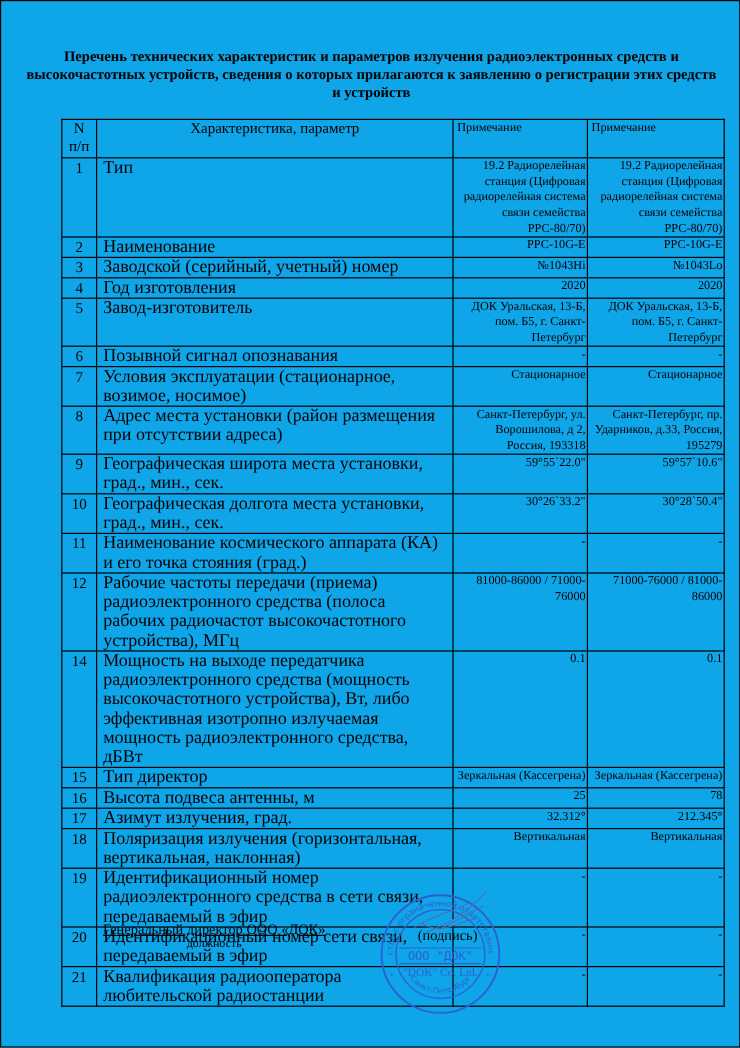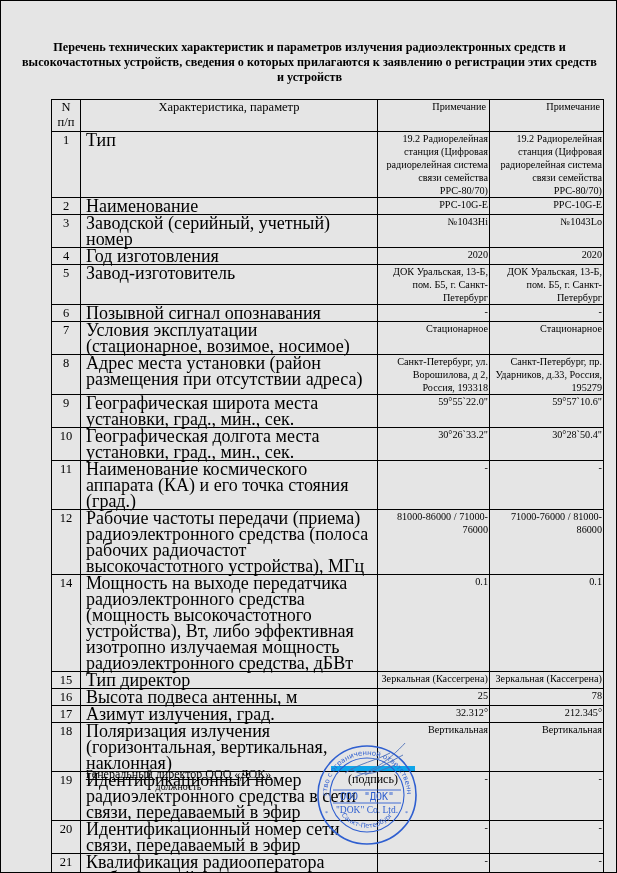--- a/index.html
+++ b/index.html
@@ -1,35 +1,35 @@
 <!DOCTYPE html>
 <html><head>
 <meta charset="utf-8">
 <style>
   html, body { margin: 0; padding: 0; background: #ffffff; }
   body { width: 617px; height: 873px; position: relative; overflow: hidden;
          font-family: "Liberation Serif", "DejaVu Serif", serif; color: #000; }
   .page { position: absolute; left: 0; top: 0; width: 615px; height: 871px;
-          border: 1px solid #000; background: #e5e5e5; }
+          border: 1px solid #000; background: #0ea5e9; }
   .title { position: absolute; left: 20px; top: 39px; width: 577px; text-align: center;
            font-weight: bold; font-size: 12.2px; line-height: 15px; }
   table.spec { position: absolute; left: 50px; top: 98px; width: 552px;
                border-collapse: collapse; table-layout: fixed; }
   table.spec td, table.spec th { border: 1px solid #000; vertical-align: top;
                padding: 0 3px; font-weight: normal; }
   table.spec col.c0 { width: 29px; }
   table.spec col.c1 { width: 297px; }
   table.spec col.c2 { width: 112px; }
   table.spec col.c3 { width: 114px; }
   .num { text-align: center; font-size: 12.5px; line-height: 15px; padding-top: 1px !important; }
-  .param { font-size: 18px; line-height: 16px; padding-left: 5px !important; }
+  .param { font-size: 15px; line-height: 16px; padding-left: 5px !important; }
   .val { text-align: right; font-size: 10.2px; line-height: 13px; padding: 0 1px !important; }
   th.hnum { text-align: center; font-size: 12.5px; line-height: 15px; height: 31px; }
   th.hparam { text-align: center; font-size: 12.5px; line-height: 15px; }
-  th.hval { text-align: right; font-size: 10.2px; line-height: 14px; }
+  th.hval { text-align: left; font-size: 10.2px; line-height: 14px; }
   .sig { position: absolute; font-size: 12px; line-height: 14px; text-align: center; }
   .sig .u { text-decoration: underline; }
   .sig .small { font-size: 10px; line-height: 12px; }
   .stamp { position: absolute; left: 314px; top: 742px; width: 104px; height: 104px; }
 </style>
 </head>
 <body>
 
 <div class="page">
 

